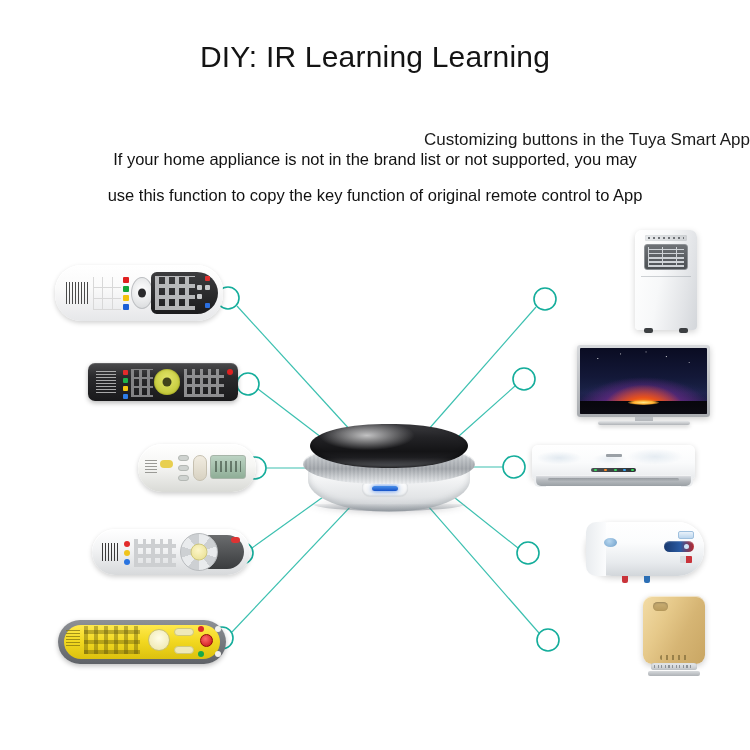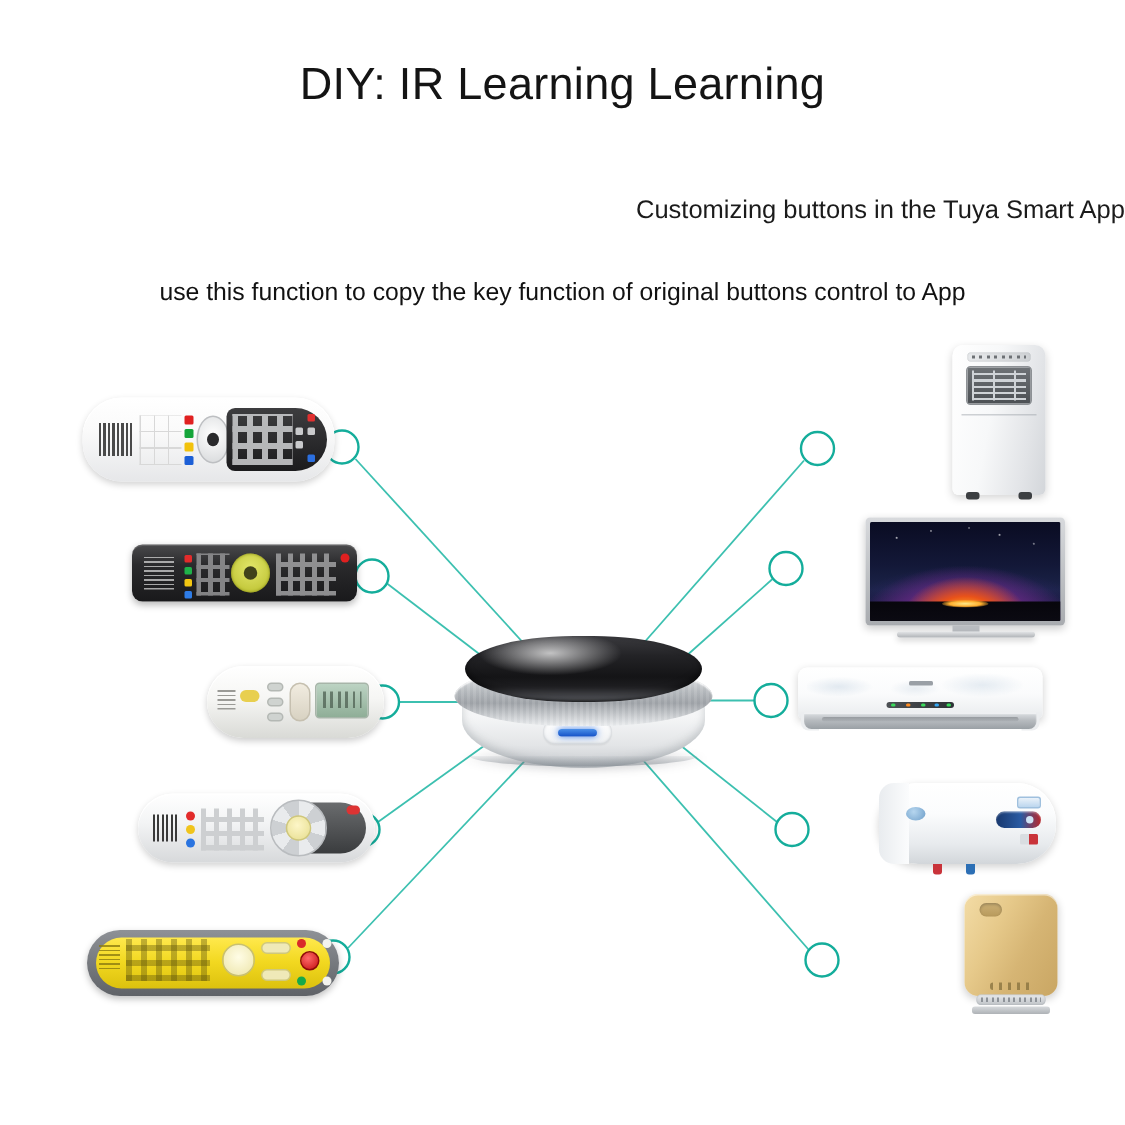--- a/index.html
+++ b/index.html
@@ -333,21 +333,22 @@
   .a5 .base{position:absolute;left:5px;bottom:-4px;width:52px;height:5px;border-radius:2px;
     background:linear-gradient(180deg,#d6d9dc,#aeb2b6);}
 </style>
 </head>
 <body>
 
 <div id="stage">
 
   <div class="title">DIY: IR Learning Learning</div>
   <div class="subtitle">Customizing buttons in the Tuya Smart App</div>
-  <div class="body-line l2">use this function to copy the key function of original buttons control to App</div>
+  <div class="body-line l1">If your home appliance is not in the brand list or not supported, you may</div>
+  <div class="body-line l2">use this function to copy the key function of original remote control to App</div>
 
   <svg id="connectors" viewBox="0 0 750 750" width="750" height="750" aria-hidden="true">
     <g stroke="#3cc0b0" stroke-width="1.2" fill="none">
 
       <line x1="237" y1="306" x2="352" y2="432"></line>
       <line x1="258" y1="389" x2="330" y2="444"></line>
       <line x1="266" y1="468" x2="318" y2="468"></line>
       <line x1="252" y1="548" x2="330" y2="492"></line>
       <line x1="232" y1="632" x2="352" y2="505"></line>
 

